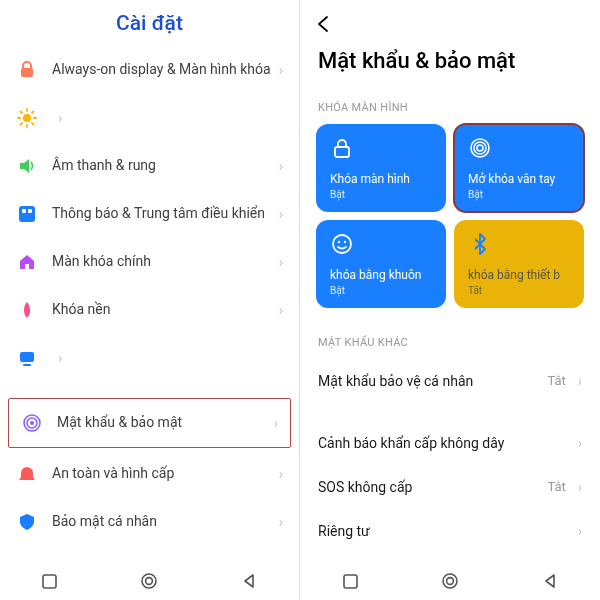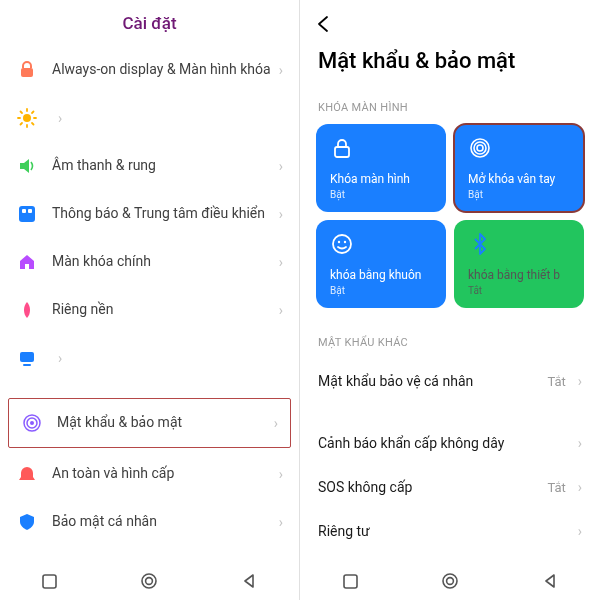--- a/index.html
+++ b/index.html
@@ -1,39 +1,39 @@
 <!DOCTYPE html>
 <html><head>
 <meta charset="utf-8">
 <style>
 *{margin:0;padding:0;box-sizing:border-box;font-family:-apple-system,BlinkMacSystemFont,"Segoe UI",Roboto,sans-serif}
 body{width:600px;height:600px;display:flex;background:#fff}
 .screen{width:300px;height:600px;position:relative;background:#fff}
 .screen-left{border-right:1px solid #e0e0e0}
 .header{height:46px;display:flex;align-items:center;justify-content:center;position:relative}
-.header-title{font-size:17px;font-weight:500;color:#701a75}
+.header-title{font-size:21px;font-weight:500;color:#1d4ed8}
 .back-btn{position:absolute;left:14px;top:14px;font-size:20px;color:#000;cursor:pointer}
 .big-title{font-size:22px;font-weight:500;padding:8px 18px 22px;color:#000}
 .section-label{font-size:11px;color:#9a9a9a;padding:6px 18px 10px;letter-spacing:.3px}
 .settings-list{padding:0 4px}
 .settings-item{display:flex;align-items:center;padding:13px 12px;cursor:pointer;position:relative}
 .settings-item.highlighted{border:1.5px solid #b54848;border-radius:2px;margin:2px 4px}
 .item-icon{width:22px;height:22px;margin-right:14px;display:flex;align-items:center;justify-content:center;flex-shrink:0}
 .item-label{font-size:14px;color:#404040;flex:1;line-height:1.25}
 .chevron{color:#c4c4c4;font-size:14px;margin-left:6px}
 .tiles{display:flex;flex-wrap:wrap;gap:8px;padding:0 16px}
 .tile{width:calc(50% - 4px);height:88px;border-radius:12px;padding:12px 14px;display:flex;flex-direction:column;justify-content:space-between;cursor:pointer;position:relative}
 .tile.blue{background:#1a7fff;color:#fff}
-.tile.gray{background:#22c55e;color:#555}
+.tile.gray{background:#eab308;color:#555}
 .tile.highlighted{outline:2px solid #8a3a3a;outline-offset:-1px}
 .tile-icon{width:24px;height:24px}
 .tile-text{font-size:12px;line-height:1.35}
 .tile-status{font-size:10px;opacity:.85;margin-top:2px}
 .list2{padding:0 4px}
-.list2-item{display:flex;align-items:flex-end;padding:14px 14px;cursor:pointer}
+.list2-item{display:flex;align-items:flex-start;padding:14px 14px;cursor:pointer}
 .list2-label{font-size:14px;color:#1a1a1a;flex:1}
 .list2-value{font-size:13px;color:#9a9a9a;margin-right:6px}
 .nav-bar{position:absolute;bottom:0;left:0;right:0;height:38px;display:flex;align-items:center;justify-content:space-around;background:#fff}
 .nav-icon{width:18px;height:18px;display:flex;align-items:center;justify-content:center}
 svg{display:block}
 </style>
 </head>
 <body>
 
 <div class="screen screen-left">
@@ -99,21 +99,21 @@
         </span>
   <span class="item-label">Màn khóa chính</span>
   <span class="chevron">›</span>
       </div>
       <div class="settings-item">
         <span class="item-icon">
           <svg width="20" height="20">
             <path d="M10 2 C14 6 14 14 10 18 C6 14 6 6 10 2 Z" fill="#ff4d8a"></path>
           </svg>
         </span>
-  <span class="item-label">Riêng nền</span>
+  <span class="item-label">Khóa nền</span>
   <span class="chevron">›</span>
       </div>
       <div class="settings-item">
         <span class="item-icon">
           <svg width="20" height="20">
             <rect x="3" y="4" width="14" height="10" rx="2" fill="#1a7fff"></rect>
             <rect x="6" y="16" width="8" height="2" rx="1" fill="#1a7fff"></rect>
           </svg>
         </span>
   <span class="chevron">›</span>

